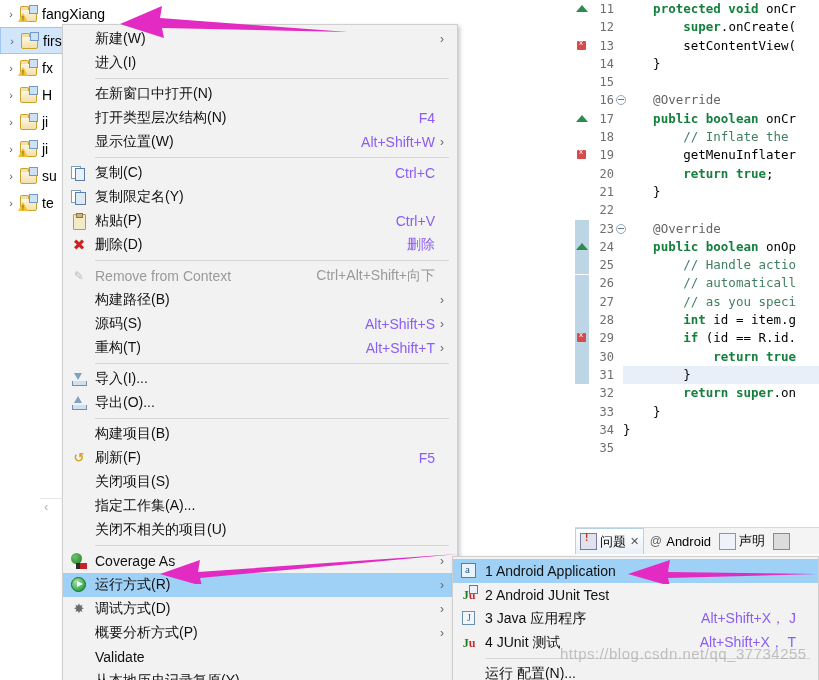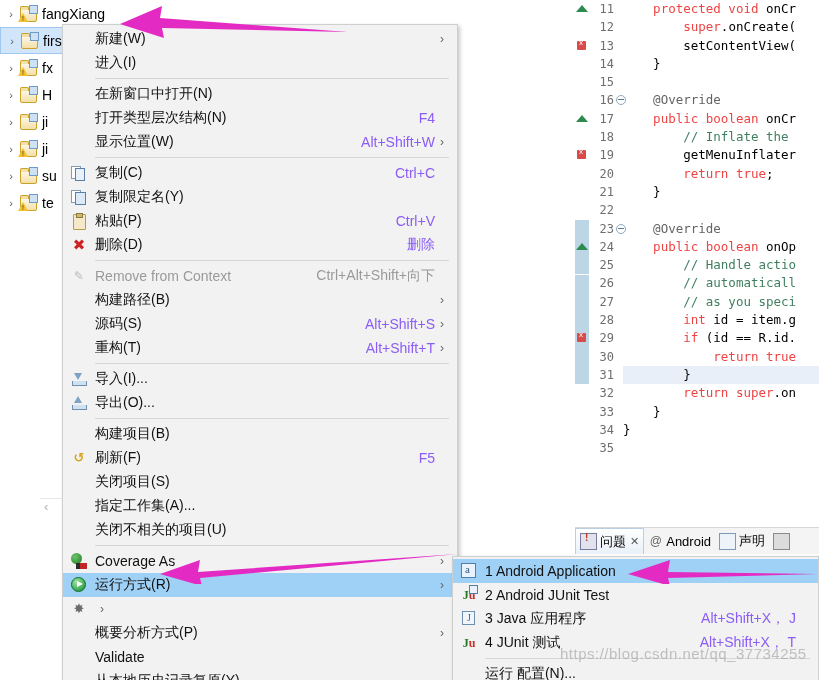--- a/index.html
+++ b/index.html
@@ -416,21 +416,21 @@
     font-family: "DejaVu Sans Mono", monospace;
     font-size: 12.5px;
     white-space: pre;
   }
   .cline {
     height: 18.3px;
     line-height: 18.3px;
     white-space: pre;
   }
   .cline.hl { background: #e8eff8; }
-  .kw { color: #ef4444; font-weight: normal; }
+  .kw { color: #15803d; font-weight: bold; }
   .cm { color: #3f7f5f; }
   .an { color: #646464; }
   .pl { color: #000000; }
   #editor-hscroll {
     position: absolute;
     left: 40px; top: 498px;
     width: 204px; height: 16px;
     background: #ffffff;
     border-top: 1px solid #e6e6e6;
   }
@@ -831,20 +831,21 @@
       <span class="mi-icon">
         <span class="ico-run"></span>
       </span>
       <span class="mi-label">运行方式(R)</span>
       <span class="mi-arrow">›</span>
     </div>
     <div class="mi">
       <span class="mi-icon">
         <span class="ico ico-debug">✸</span>
       </span>
+      <span class="mi-label">调试方式(D)</span>
       <span class="mi-arrow">›</span>
     </div>
     <div class="mi">
       <span class="mi-icon"></span>
       <span class="mi-label">概要分析方式(P)</span>
       <span class="mi-arrow">›</span>
     </div>
     <div class="mi">
       <span class="mi-icon"></span>
       <span class="mi-label">Validate</span>

